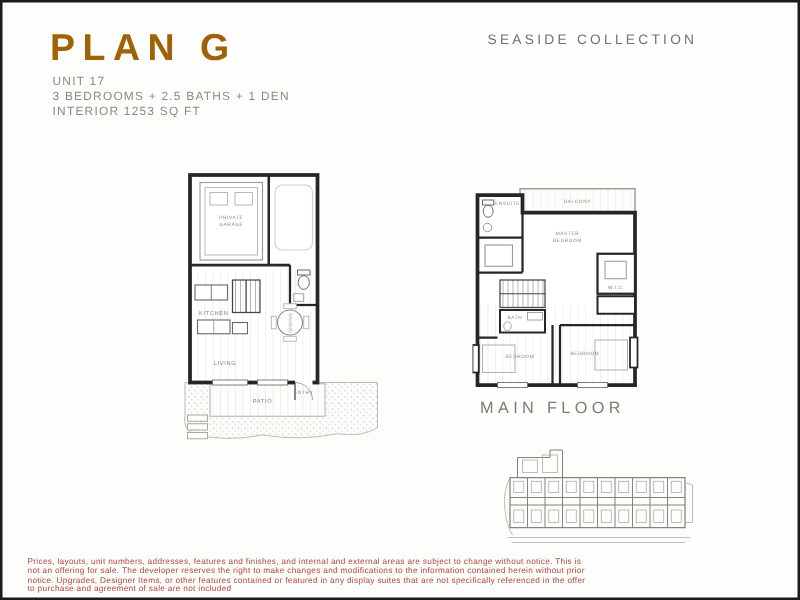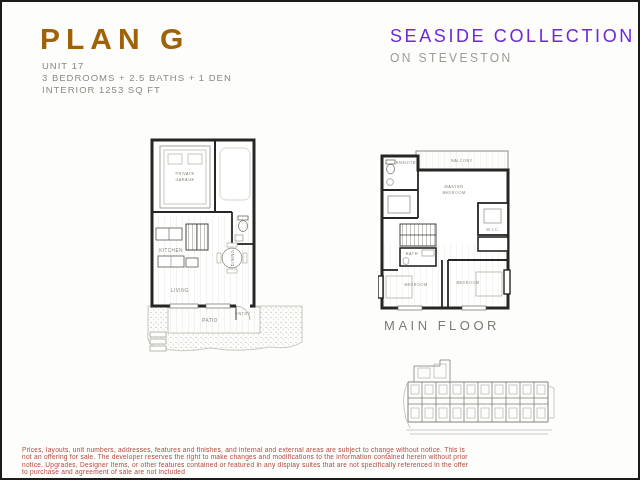--- a/index.html
+++ b/index.html
@@ -12,21 +12,21 @@
   
   .plan-title{
     position:absolute;left:38px;top:20px;
     font-size:30px;font-weight:700;letter-spacing:6px;color:#a16207;
   }
   .plan-details{position:absolute;left:40px;top:58px;line-height:12px;}
   .plan-details div{
     font-size:9.5px;letter-spacing:1px;color:#8b8b81;white-space:nowrap;
   }
   .brand{position:absolute;left:388px;top:24px;text-align:left;}
-  .brand-line1{font-size:18px;letter-spacing:2.6px;color:#6d28d9;}
+  .brand-line1{font-size:11px;letter-spacing:2.6px;color:#737373;}
   .brand-line2{font-size:12px;letter-spacing:2.4px;color:#9d9d93;margin-top:4px;}
   
   .plan-svg{position:absolute;}
   .floor-caption{
     position:absolute;font-size:13px;letter-spacing:3.5px;color:#7d7d74;
     text-align:center;white-space:nowrap;
   }
   #caption-lower{left:118px;top:366px;width:180px;}
   #caption-main{left:375px;top:316px;width:130px;}
   
@@ -44,21 +44,20 @@
 <div id="page">
 
   <div class="plan-title">PLAN G</div>
   <div class="plan-details">
     <div>UNIT 17</div>
     <div>3 BEDROOMS + 2.5 BATHS + 1 DEN</div>
     <div>INTERIOR 1253 SQ FT</div>
   </div>
   <div class="brand">
     <div class="brand-line1">SEASIDE COLLECTION</div>
-    <div class="brand-line2">ON STEVESTON</div>
   </div>
 
   <svg class="plan-svg" style="left:138px;top:134px;" width="172" height="232" viewBox="0 0 172 232">
     <defs>
       <pattern id="plank" width="6" height="8" patternUnits="userSpaceOnUse">
         <line x1="0" y1="0" x2="0" y2="8" stroke="#dddcd6" stroke-width="0.7"></line>
       </pattern>
       <pattern id="stairlines" width="4" height="24" patternUnits="userSpaceOnUse">
         <line x1="0" y1="0" x2="0" y2="24" stroke="#6b6b63" stroke-width="0.8"></line>
       </pattern>

